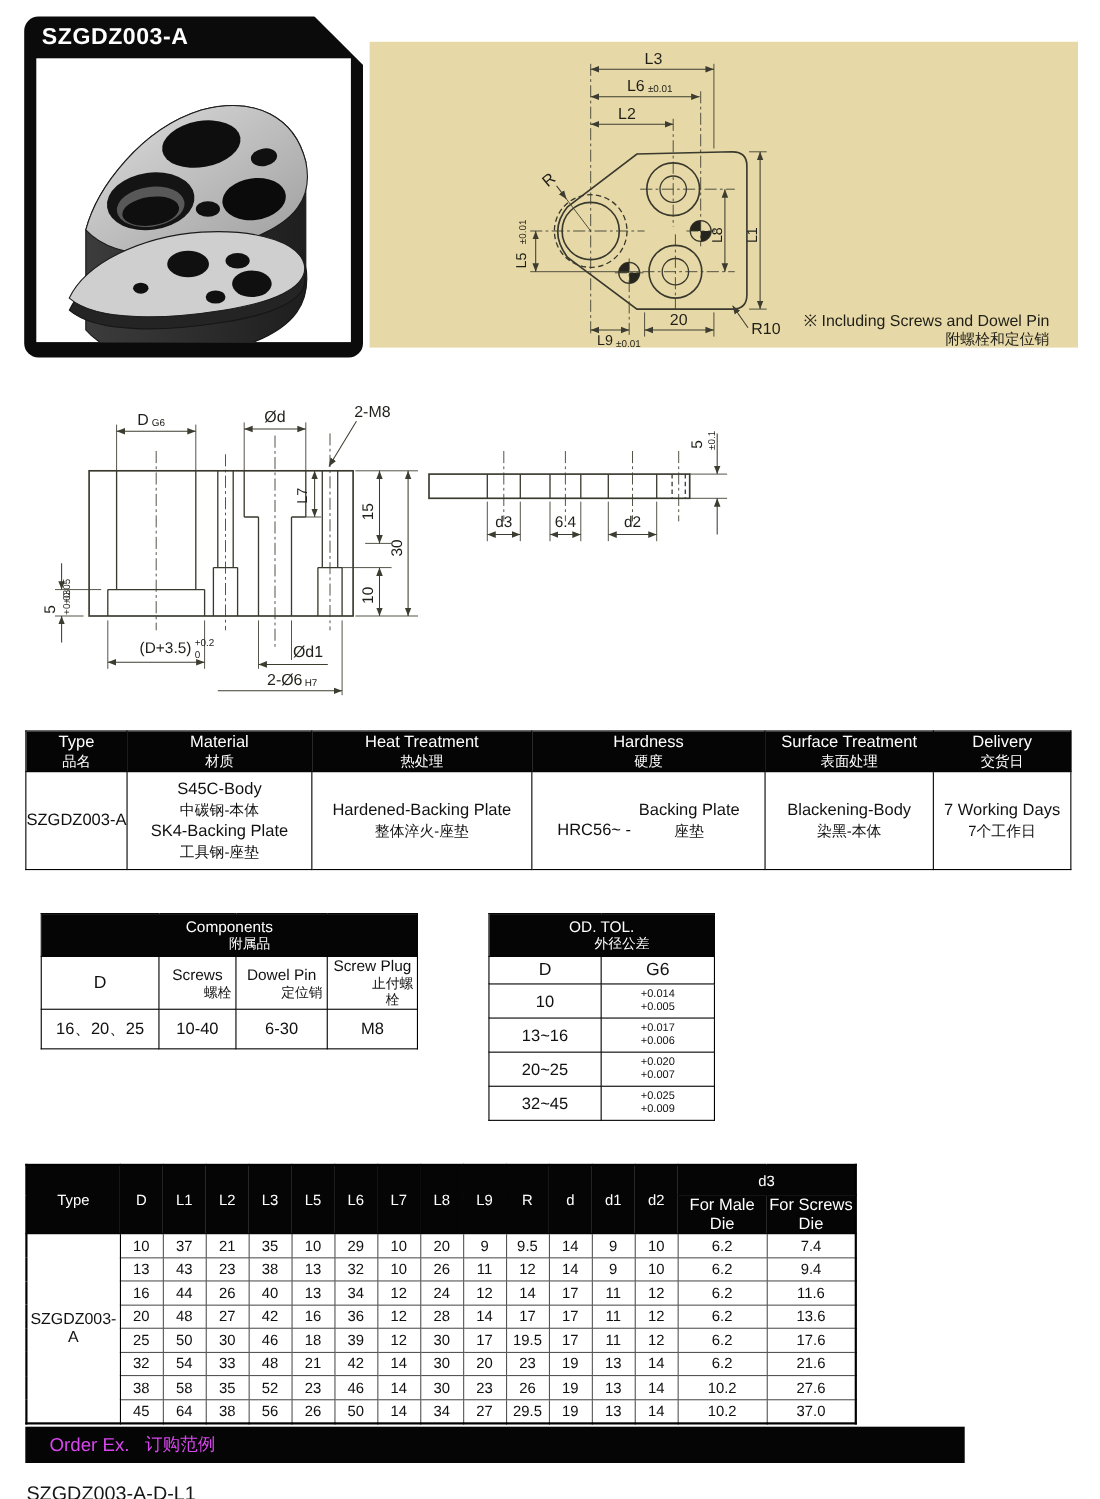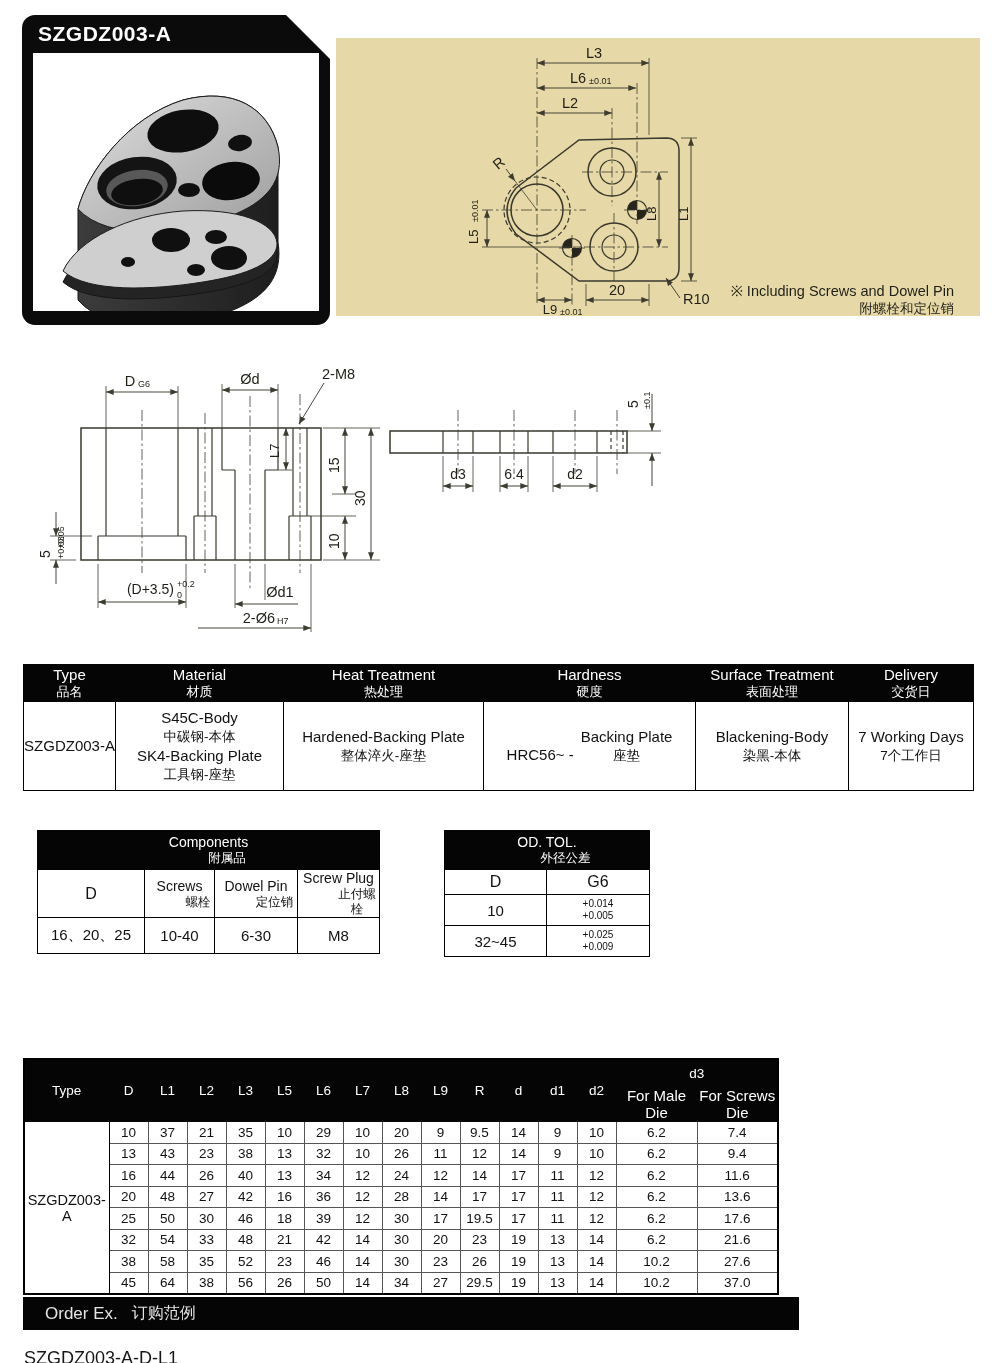--- a/index.html
+++ b/index.html
@@ -63,22 +63,22 @@
 
   
   .dim-table{left:23px;top:1058px;width:754px;border:2px solid #000;}
   .dim-table thead th{background:#050505;color:#fff;font-weight:normal;border:1px solid #050505;}
   .dim-table .hrow1 th{height:26px;font-size:13.5px;}
   .dim-table .hrow2 th{height:17px;font-size:15px;}
   .dim-table tbody td{border:1px solid #555;height:20.5px;font-size:13.5px;background:#fff;}
   .dim-table tbody td.dim-type{font-size:14.5px;border-right:1.4px solid #000;}
 
   
-  .order-bar{position:absolute;left:23px;top:1297px;width:776px;height:33px;background:#050505;
-    color:#e5e5e5;display:flex;align-items:center;padding-left:22px;box-sizing:border-box;font-size:17px;}
+  .order-bar{position:absolute;left:23px;top:1297px;width:854px;height:33px;background:#050505;
+    color:#d946ef;display:flex;align-items:center;padding-left:22px;box-sizing:border-box;font-size:17px;}
   .order-bar .zh-label{margin-left:14px;font-size:16px;}
   .order-example{position:absolute;left:24px;top:1336px;font-size:18px;color:#161616;margin-top:12px;}
 </style>
 </head>
 <body>
 
 <div class="page">
 
   <div class="photo-frame">
     <div class="frame-title">SZGDZ003-A</div>
@@ -424,20 +424,34 @@
         <td>G6</td>
       </tr>
       <tr class="datarow">
         <td class="dval">10</td>
         <td>
             <div class="tol">+0.014</div>
             <div class="tol">+0.005</div>
           </td>
       </tr>
       <tr class="datarow">
+        <td class="dval">13~16</td>
+        <td>
+            <div class="tol">+0.017</div>
+            <div class="tol">+0.006</div>
+          </td>
+      </tr>
+      <tr class="datarow">
+        <td class="dval">20~25</td>
+        <td>
+            <div class="tol">+0.020</div>
+            <div class="tol">+0.007</div>
+          </td>
+      </tr>
+      <tr class="datarow">
         <td class="dval">32~45</td>
         <td>
             <div class="tol">+0.025</div>
             <div class="tol">+0.009</div>
           </td>
       </tr>
     </tbody>
   </table>
 
   <table class="dim-table">

